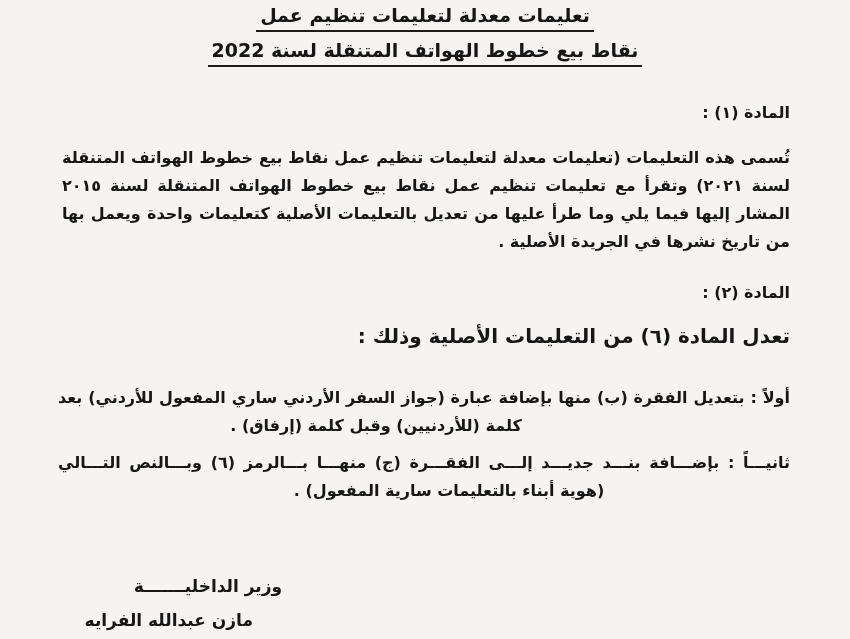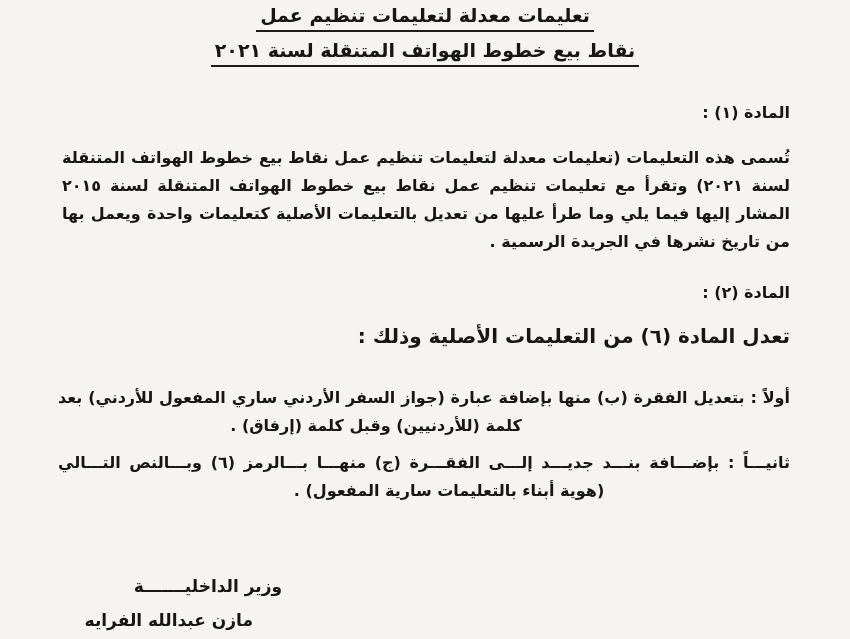--- a/index.html
+++ b/index.html
@@ -93,31 +93,31 @@
 </head>
 <body>
 
 <div class="doc">
 
   <div class="title-block">
     <div class="title-line">
       <span>تعليمات معدلة لتعليمات تنظيم عمل</span>
     </div>
     <div class="title-line">
-      <span>نقاط بيع خطوط الهواتف المتنقلة  لسنة ٢٠٢١</span>
+      <span>نقاط بيع خطوط الهواتف المتنقلة  لسنة 2022</span>
     </div>
   </div>
 
   <div class="article-heading h-art1">المادة (١) :</div>
 
   <div class="para p-main">
     <div class="jline">تُسمى هذه التعليمات (تعليمات معدلة لتعليمات تنظيم عمل نقاط بيع خطوط الهواتف المتنقلة</div>
     <div class="jline">لسنة ٢٠٢١) وتقرأ مع تعليمات تنظيم عمل نقاط بيع خطوط الهواتف المتنقلة لسنة ٢٠١٥</div>
     <div class="jline">المشار إليها فيما يلي وما طرأ عليها من تعديل بالتعليمات الأصلية كتعليمات واحدة ويعمل بها</div>
-    <div class="rline">من تاريخ نشرها في الجريدة الرسمية .</div>
+    <div class="rline">من تاريخ نشرها في الجريدة الأصلية .</div>
   </div>
 
   <div class="article-heading h-art2">المادة (٢) :</div>
 
   <div class="h-intro">تعدل المادة (٦) من التعليمات الأصلية وذلك :</div>
 
   <div class="para p-first">
     <div class="jline">أولاً : بتعديل الفقرة (ب) منها بإضافة عبارة (جواز السفر الأردني ساري المفعول للأردني) بعد</div>
     <div class="cline cline-first">كلمة (للأردنيين) وقبل كلمة (إرفاق) .</div>
   </div>

